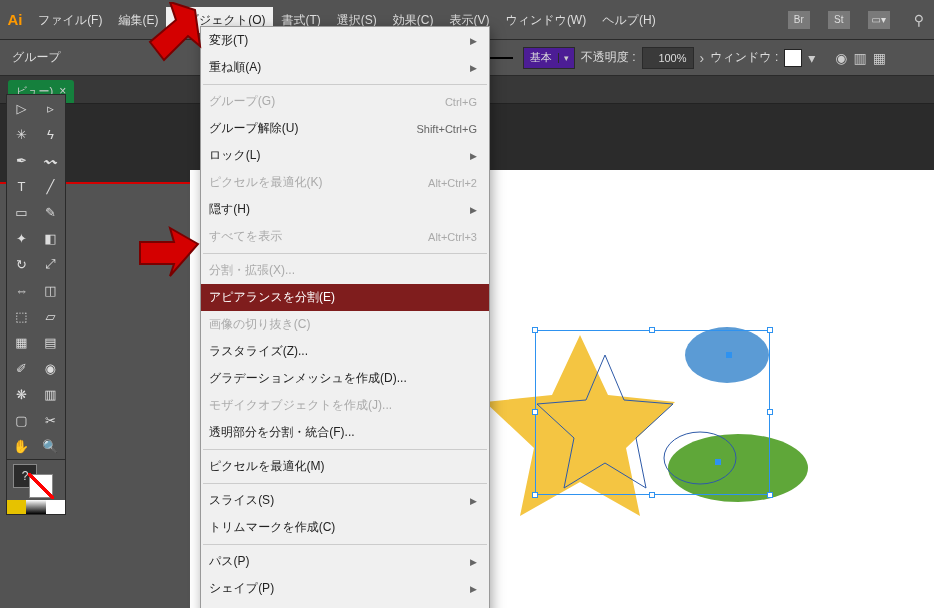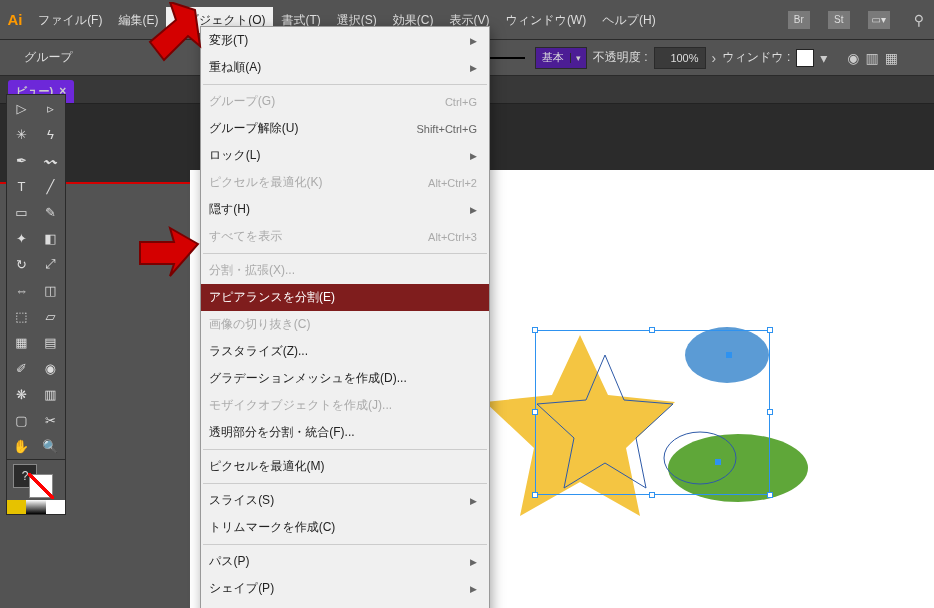--- a/index.html
+++ b/index.html
@@ -7,32 +7,32 @@
 
 
 .menubar { display:flex; align-items:center; background:#535353; height:40px; border-bottom:1px solid #2a2a2a; }
 .app-logo { width:30px; height:26px; display:flex; align-items:center; justify-content:center; color:#ff9a00; font-weight:bold; font-size:15px; font-family:Arial,sans-serif; }
 .menu-item { padding:0 8px; height:26px; line-height:26px; color:#ddd; font-size:12px; cursor:default;text-align:right; }
 .menu-item.active { background:#f0f0f0; color:#222; }
 .menubar-right { margin-left:auto; display:flex; align-items:center; gap:18px; padding-right:10px; }
 .mb-btn { width:22px; height:18px; background:#7a7a7a; display:flex; align-items:center; justify-content:center; color:#ddd; font-size:10px; }
 
 
-.controlbar { display:flex; align-items:center; background:#535353; height:36px; border-bottom:1px solid #2a2a2a; padding-left:24px; color:#ddd; font-size:12px; gap:6px; }
+.controlbar { display:flex; align-items:center; background:#535353; height:36px; border-bottom:1px solid #2a2a2a; padding-left:12px; color:#ddd; font-size:12px; gap:6px; }
 .ctrl-label { font-size:12px; color:#ddd; }
 .ctrl-dropdown { display:flex; align-items:center; border:1px solid #2a2a2a; background:#4c1d95; height:22px; }
 .ctrl-dropdown .txt { padding:0 6px; color:#ddd; font-size:11px; }
 .ctrl-dropdown .arrow { width:16px; text-align:center; color:#ccc; font-size:9px; border-left:1px solid #2a2a2a; }
 .ctrl-input { background:#3a3a3a; border:1px solid #2a2a2a; height:22px; padding:0 6px; width:52px; color:#ddd; text-align:right; font-size:11px; }
 .ctrl-swatch { width:18px; height:18px; border:1px solid #222; }
 .ctrl-icon { color:#ccc; font-size:14px; }
 
 
 .doctabs { background:#383838; height:28px; display:flex; align-items:flex-end; padding-left:8px; border-bottom:1px solid #222; }
-.doctab { background:#6d28d9; color:#ccc; font-size:11px; padding:4px 8px; display:flex; align-items:flex-start; gap:6px; border-top-left-radius:3px; border-top-right-radius:3px;font-weight:bold; }
+.doctab { background:#15803d; color:#ccc; font-size:11px; padding:4px 8px; display:flex; align-items:flex-start; gap:6px; border-top-left-radius:3px; border-top-right-radius:3px; }
 .doctab .close { font-size:12px; }
 
 
 .docstrip { height:80px; background:#2b2b2b; border-bottom:2px solid #d40000; }
 
 
 .canvas { position:absolute; left:190px; right:0; top:170px; bottom:0; background:#fff; }
 
 
 .tools { position:absolute; left:6px; top:94px; width:60px; background:#535353; border:1px solid #2a2a2a; display:grid; grid-template-columns:1fr 1fr; }

